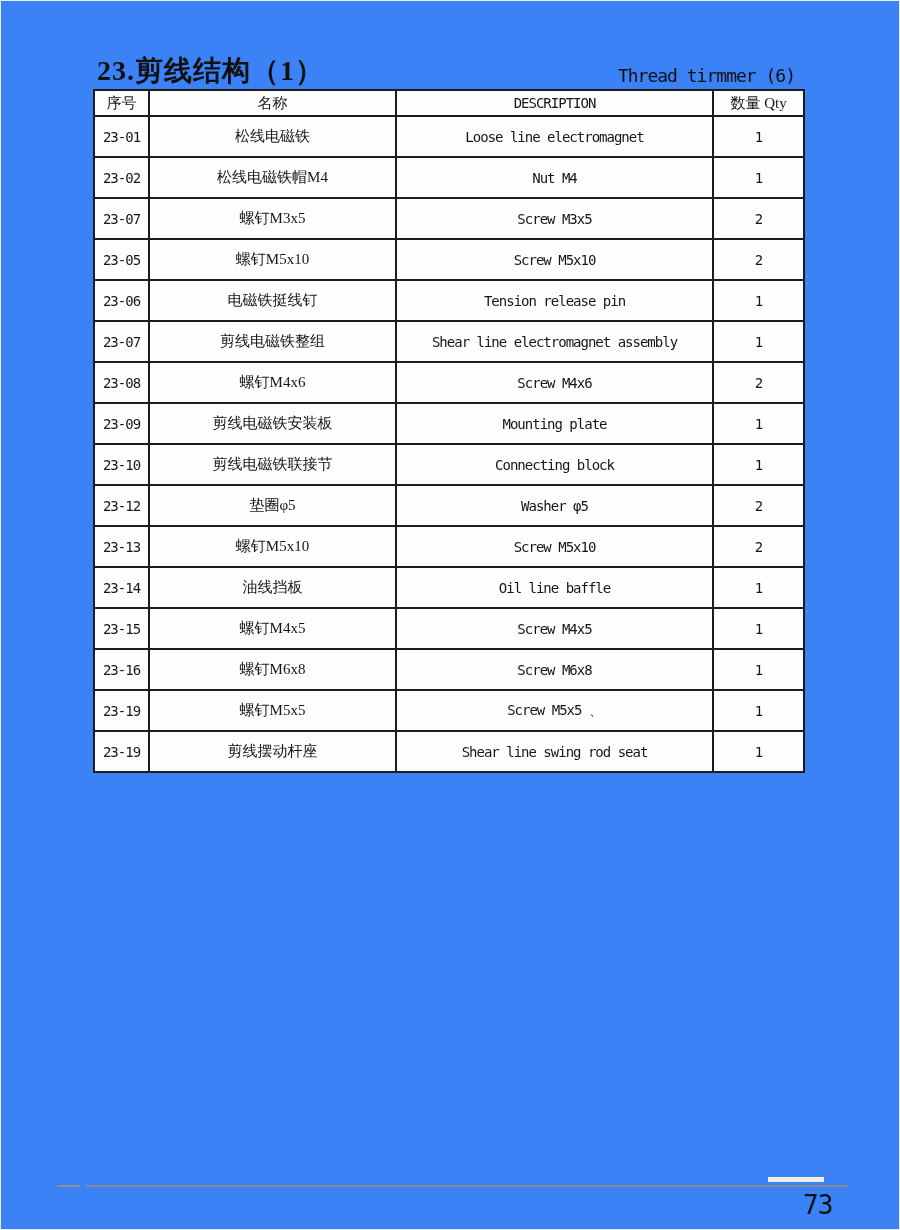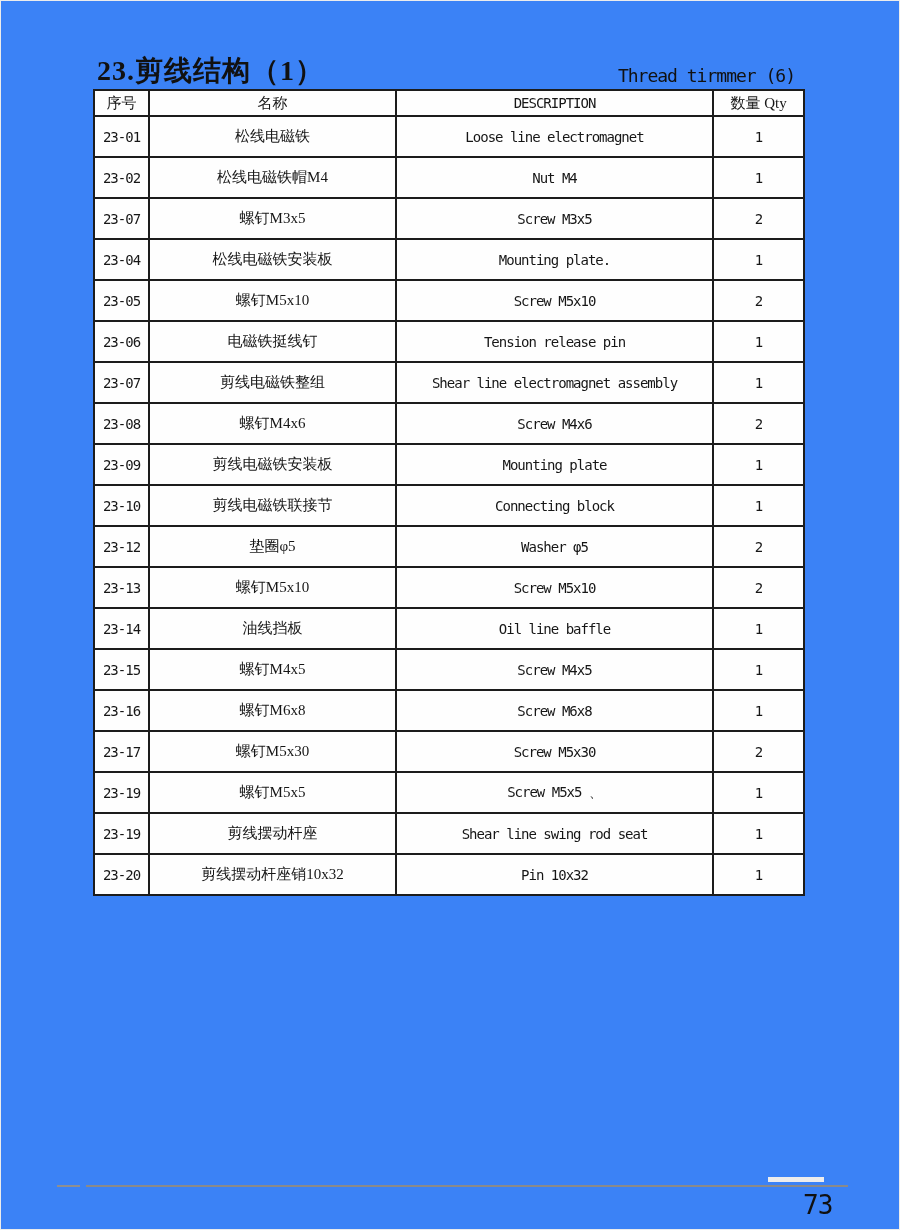--- a/index.html
+++ b/index.html
@@ -135,26 +135,20 @@
         <td class="en">Nut M4</td>
         <td class="en">1</td>
       </tr>
         <tr class="">
         <td class="en">23-07</td>
         <td class="cn">螺钉M3x5</td>
         <td class="en">Screw M3x5</td>
         <td class="en">2</td>
       </tr>
         <tr class="">
-        <td class="en">23-04</td>
-        <td class="cn">松线电磁铁安装板</td>
-        <td class="en">Mounting plate.</td>
-        <td class="en">1</td>
-      </tr>
-        <tr class="">
         <td class="en">23-05</td>
         <td class="cn">螺钉M5x10</td>
         <td class="en">Screw M5x10</td>
         <td class="en">2</td>
       </tr>
         <tr class="">
         <td class="en">23-06</td>
         <td class="cn">电磁铁挺线钉</td>
         <td class="en">Tension release pin</td>
         <td class="en">1</td>
@@ -207,41 +201,29 @@
         <td class="en">Screw M4x5</td>
         <td class="en">1</td>
       </tr>
         <tr class="">
         <td class="en">23-16</td>
         <td class="cn">螺钉M6x8</td>
         <td class="en">Screw M6x8</td>
         <td class="en">1</td>
       </tr>
         <tr class="">
-        <td class="en">23-17</td>
-        <td class="cn">螺钉M5x30</td>
-        <td class="en">Screw M5x30</td>
-        <td class="en">2</td>
-      </tr>
-        <tr class="">
         <td class="en">23-19</td>
         <td class="cn">螺钉M5x5</td>
         <td class="en">Screw M5x5 、</td>
         <td class="en">1</td>
       </tr>
         <tr class="">
         <td class="en">23-19</td>
         <td class="cn">剪线摆动杆座</td>
         <td class="en">Shear line swing rod seat</td>
-        <td class="en">1</td>
-      </tr>
-        <tr class="">
-        <td class="en">23-20</td>
-        <td class="cn">剪线摆动杆座销10x32</td>
-        <td class="en">Pin 10x32</td>
         <td class="en">1</td>
       </tr>
       </tbody>
   </table>
 
   <div class="footer-artifact"></div>
   <div class="footer-dash"></div>
   <div class="footer-rule"></div>
   <div class="page-number">73</div>
 

